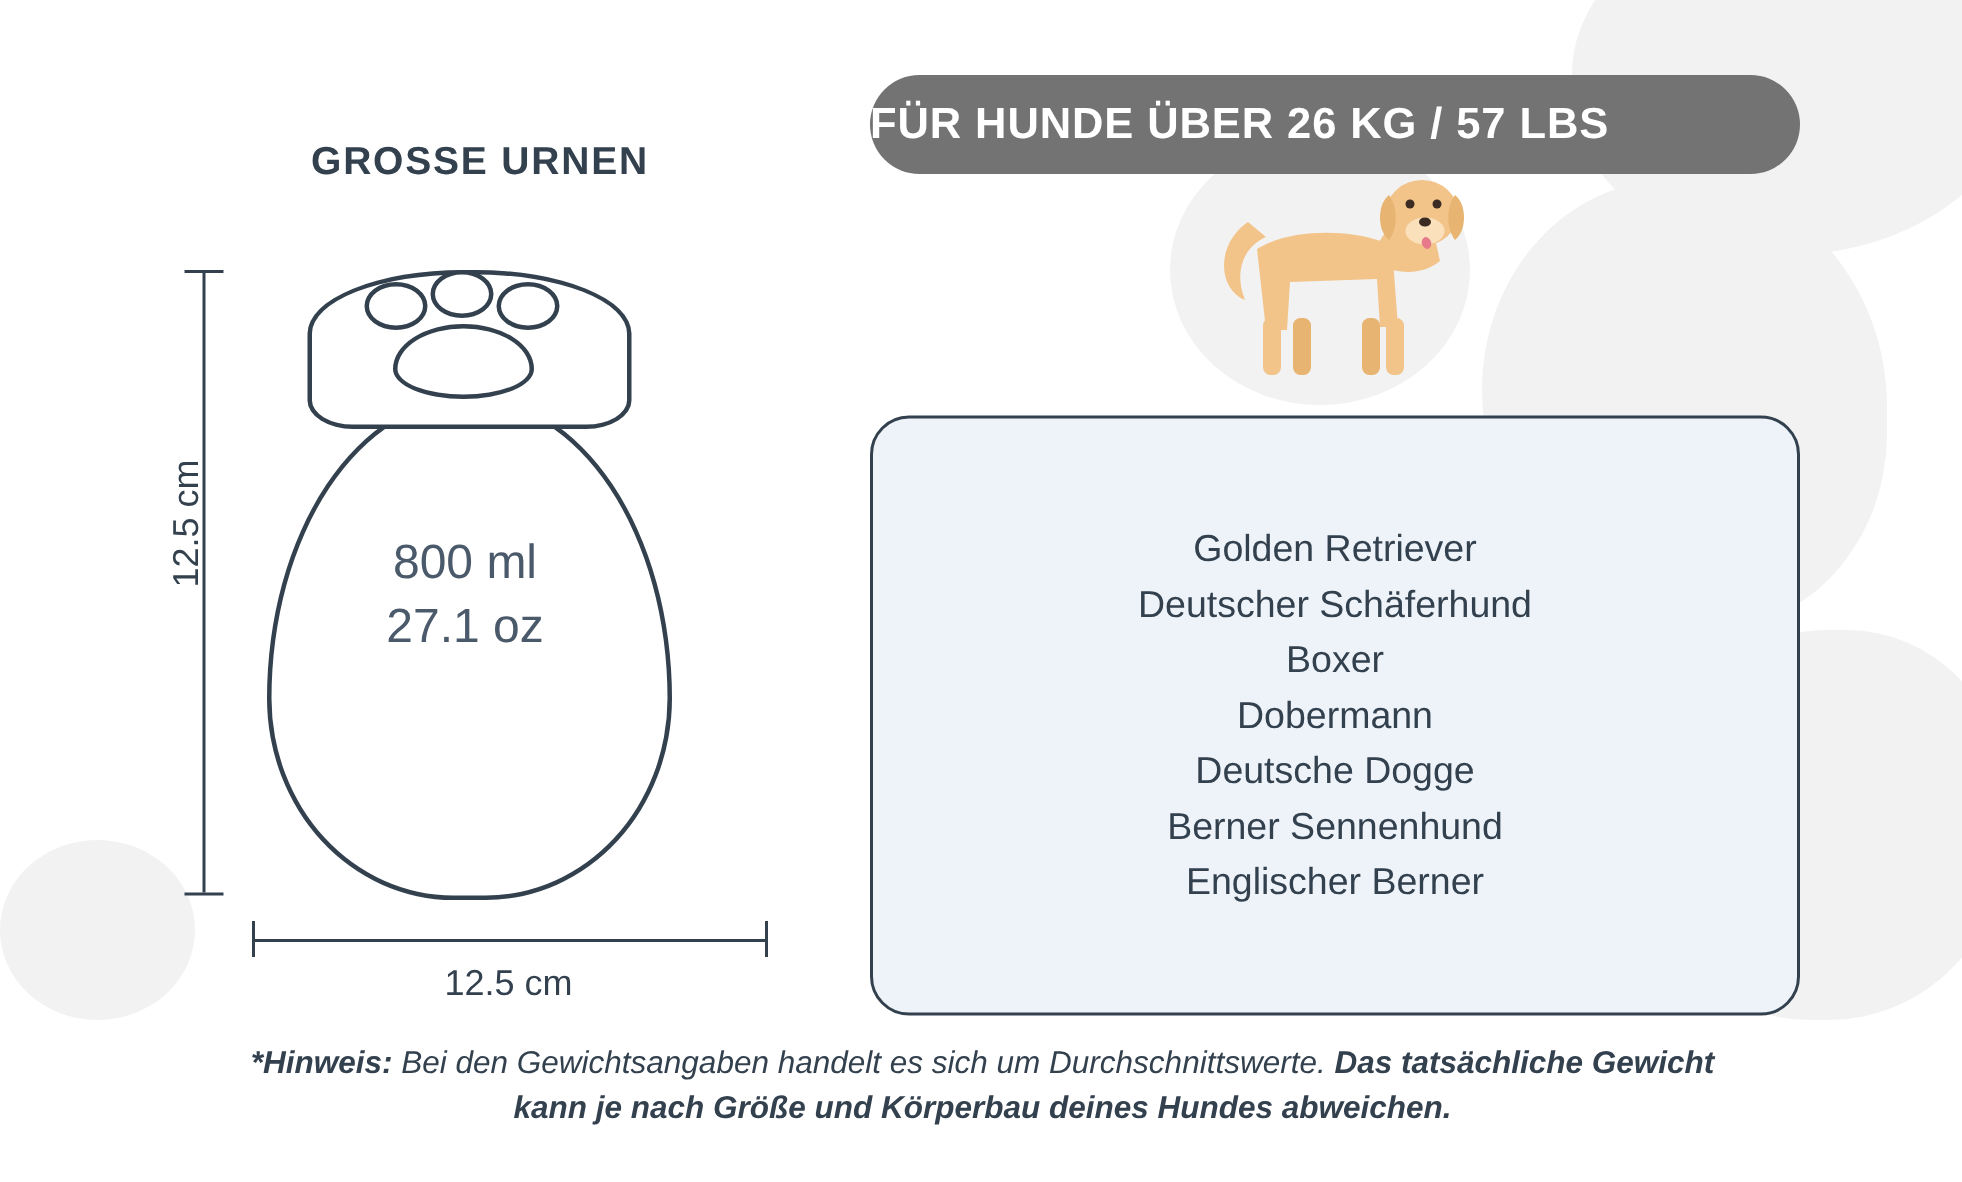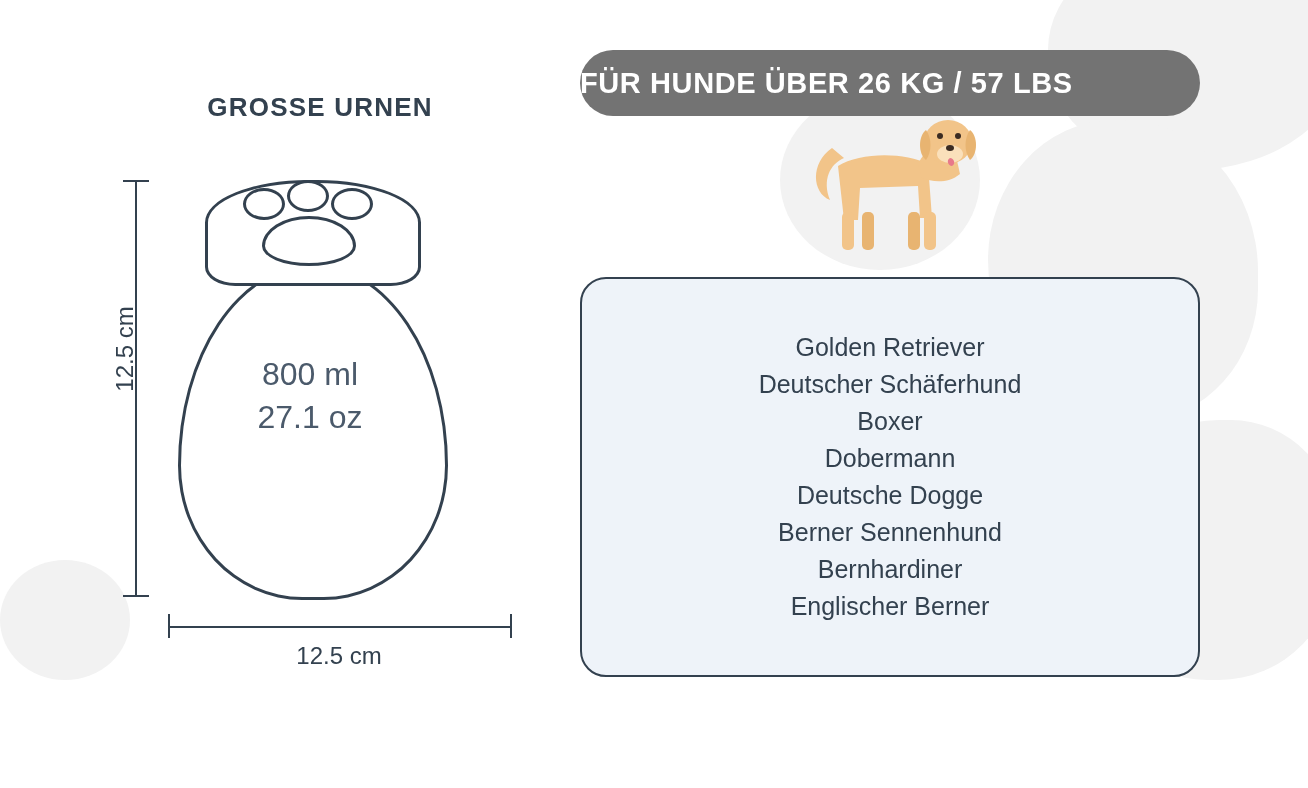--- a/index.html
+++ b/index.html
@@ -294,18 +294,20 @@
     <path d="M150 50 C154 50 156 56 152 58 C148 58 146 52 150 50 Z" fill="#e8798a"></path>
   </svg>
 
   <div class="breeds-card">
     <div class="breed-item">Golden Retriever</div>
     <div class="breed-item">Deutscher Schäferhund</div>
     <div class="breed-item">Boxer</div>
     <div class="breed-item">Dobermann</div>
     <div class="breed-item">Deutsche Dogge</div>
     <div class="breed-item">Berner Sennenhund</div>
-    <div class="breed-item">Bernhardiner</div>
     <div class="breed-item">Englischer Berner</div>
   </div>
 
+  <div class="footnote">
+    <b>*Hinweis:</b><span> Bei den Gewichtsangaben handelt es sich um Durchschnittswerte. </span><b>Das tatsächliche Gewicht kann je nach Größe und Körperbau deines Hundes abweichen.</b>
+  </div>
 
 </div>
 
 </body></html>

